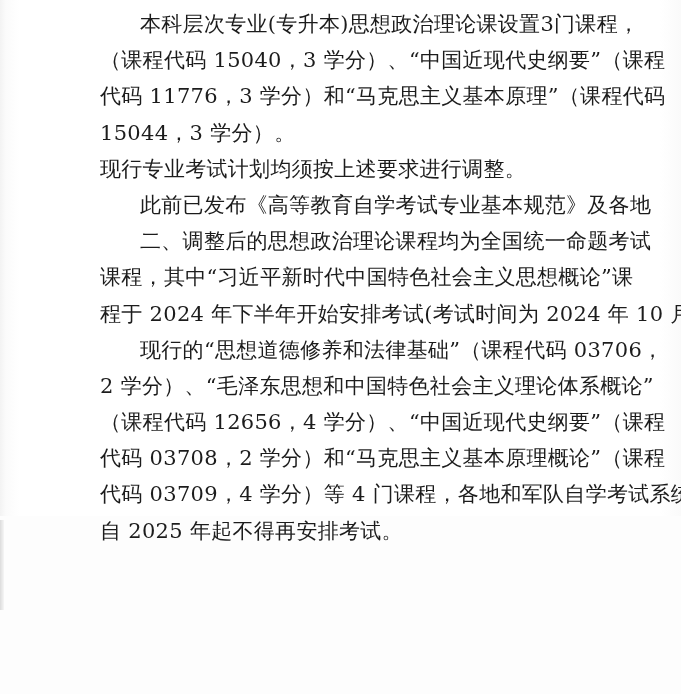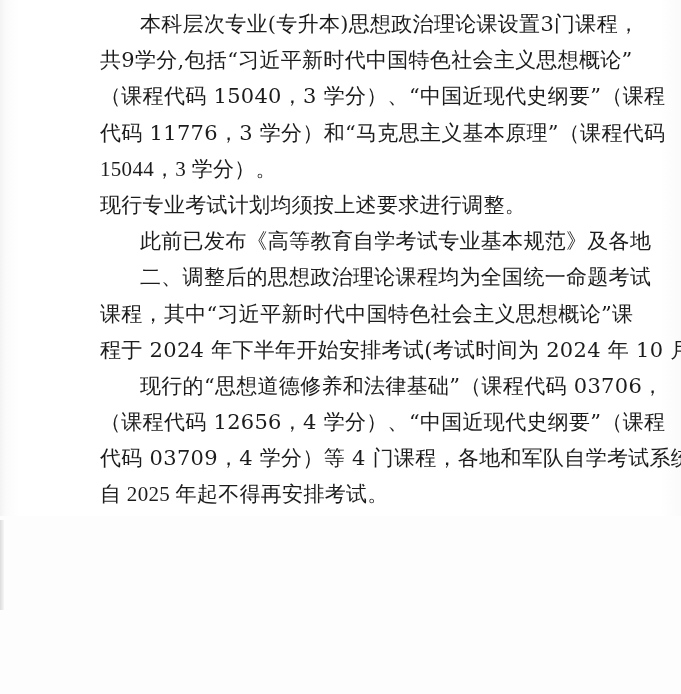--- a/index.html
+++ b/index.html
@@ -43,58 +43,58 @@
     }
     .line {
       display: block;
       white-space: nowrap;
       height: 36.2px;
       text-align: justify;
       text-align-last: justify;
     }
     .line.last {
       text-align-last: left;
-      font-family: Liberation Serif, serif;
     }
     .line.indent {
       padding-left: 40px;
     }
     .para {
       display: block;
     }
   </style>
 </head>
 <body>
 
 <div class="page">
   <div class="edge-shadow"></div>
 
   <div class="doc">
 
     <div class="para">
       <span class="line indent">本科层次专业(专升本)思想政治理论课设置3门课程，</span>
-      <span class="line">共9学分,包括“习近平新时代中国特色社会主义思想概论”</span>
       <span class="line">（课程代码 15040，3 学分）、“中国近现代史纲要”（课程</span>
       <span class="line">代码 11776，3 学分）和“马克思主义基本原理”（课程代码</span>
       <span class="line last">15044，3 学分）。</span>
     </div>
 
 
     <div class="para">
       <span class="line last">现行专业考试计划均须按上述要求进行调整。</span>
       <span class="line indent">此前已发布《高等教育自学考试专业基本规范》及各地</span>
     </div>
 
     <div class="para">
       <span class="line indent">二、调整后的思想政治理论课程均为全国统一命题考试</span>
       <span class="line">课程，其中“习近平新时代中国特色社会主义思想概论”课</span>
       <span class="line">程于 2024 年下半年开始安排考试(考试时间为 2024 年 10 月</span>
     </div>
 
     <div class="para">
       <span class="line indent">现行的“思想道德修养和法律基础”（课程代码 03706，</span>
+      <span class="line">2 学分）、“毛泽东思想和中国特色社会主义理论体系概论”</span>
       <span class="line">（课程代码 12656，4 学分）、“中国近现代史纲要”（课程</span>
+      <span class="line">代码 03708，2 学分）和“马克思主义基本原理概论”（课程</span>
       <span class="line">代码 03709，4 学分）等 4 门课程，各地和军队自学考试系统</span>
       <span class="line last">自 2025 年起不得再安排考试。</span>
     </div>
 
   </div>
 </div>
 
 </body></html>

